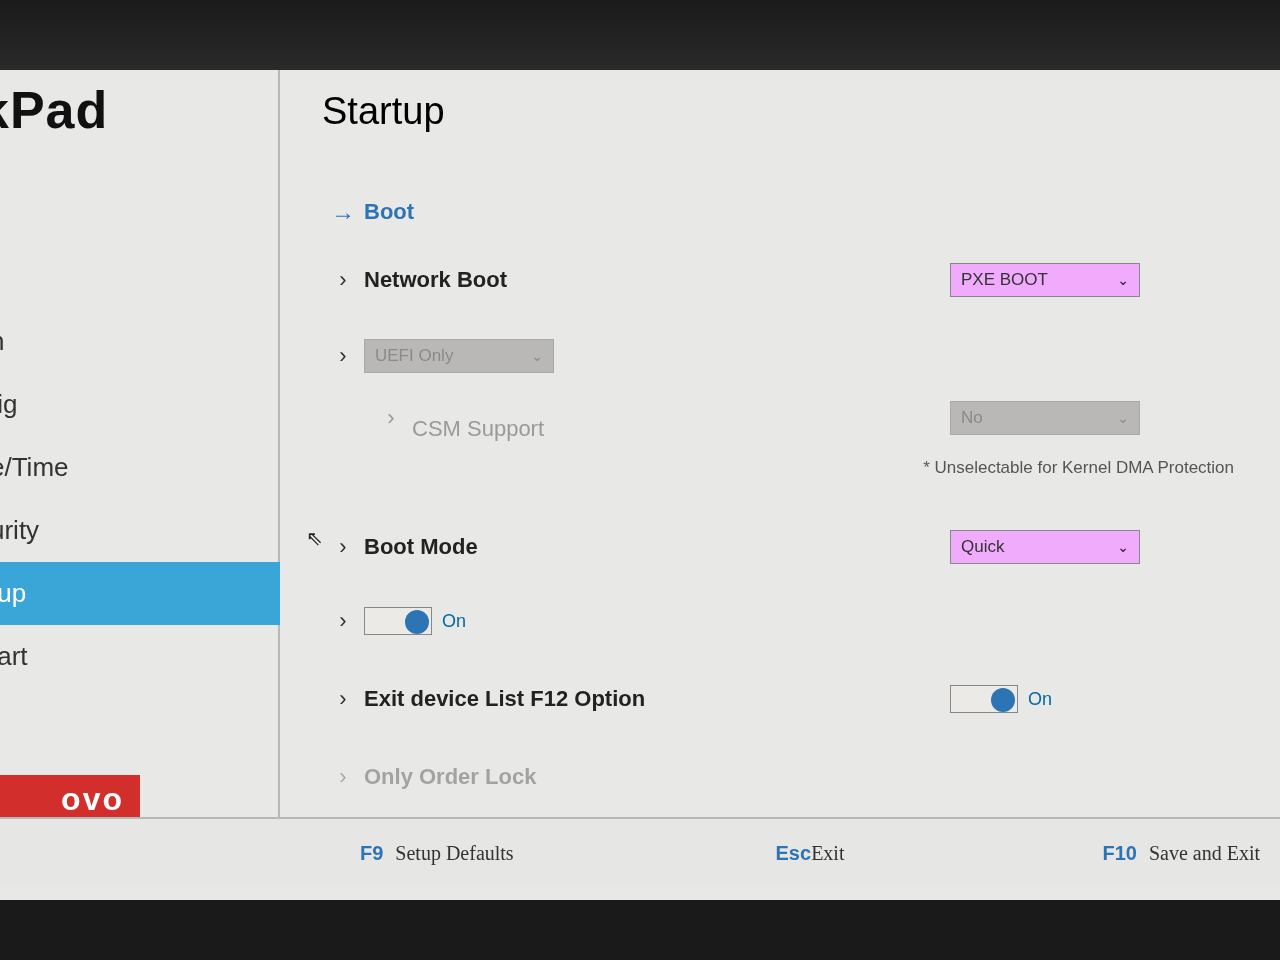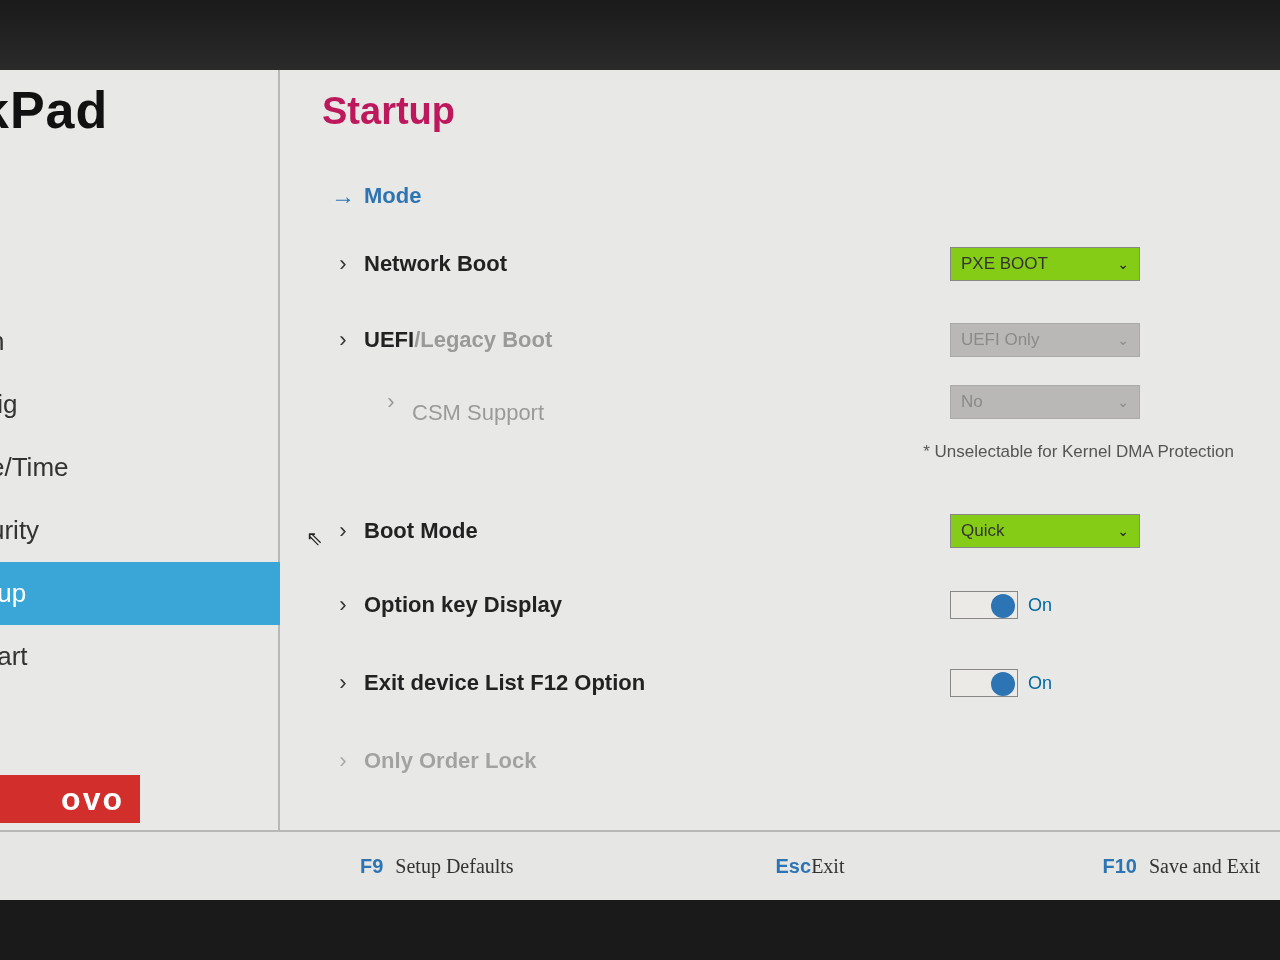--- a/index.html
+++ b/index.html
@@ -71,23 +71,23 @@
     position: absolute;
     left: 282px;
     top: 70px;
     right: 0;
     bottom: 130px;
     padding: 20px 40px 0 40px;
     overflow: hidden;
   }
   .page-title {
     font-size: 38px;
-    font-weight: 700;
-    color: #be185d;
-    margin-bottom: 36px;
+    font-weight: 400;
+    color: #000000;
+    margin-bottom: 52px;
   }
   .row {
     display: flex;
     align-items: center;
     min-height: 54px;
     padding: 10px 0;
   }
   .row .chev {
     width: 42px; text-align: center;
     font-size: 22px; color: #333;
@@ -108,21 +108,21 @@
     color: #555;
     text-align: right;
     padding-right: 6px;
     margin-top: 6px;
     margin-bottom: 18px;
   }
   
   .select {
     width: 190px; height: 34px;
     border: 1px solid #888;
-    background: #84cc16;
+    background: #f0abfc;
     display: flex; align-items: center; justify-content: space-between;
     padding: 0 10px;
     font-size: 17px;
     cursor: pointer;
   }
   .select .caret { font-size: 14px; color: #222; }
   .select.disabled { background: #b9b8b6; color: #8a8a88; border-color:#aaa; cursor: default; }
   .select.disabled .caret { color: #8a8a88; }
   
   .toggle {
@@ -137,21 +137,21 @@
   }
   .toggle-knob {
     position:absolute; top:2px; right:2px;
     width:24px; height:24px; border-radius:50%;
     background: #2d74b5;
   }
   .toggle-label { font-size:18px; color:#0369a1; }
   
   .footer {
     position: absolute;
-    left: 0; right: 0; bottom: 60px;
+    left: 0; right: 0; bottom: 73px;
     height: 70px;
     border-top: 2px solid #b8b8b6;
     display: flex;
     align-items: center;
     padding: 0 20px;
     background: #e6e6e4;
     justify-content: center;
   }
   .foot-left { flex:1; display:flex; gap:12px; align-items:center; padding-left: 340px;}
   .foot-mid  { flex:1; display:flex; align-items:center; justify-content:center; }
@@ -198,43 +198,40 @@
       <div class="nav-item">tart</div>
     </div>
     <div class="lenovo-badge">ovo</div>
   </div>
 
   <div class="main">
     <div class="page-title">Startup</div>
 
     <div class="row link">
       <span class="arrow-right">→</span>
-      <span class="label">Mode</span>
+      <span class="label">Boot</span>
     </div>
 
     <div style="height:14px"></div>
 
     <div class="row">
       <span class="chev">›</span>
       <span class="label">Network Boot</span>
       <div class="control">
         <div class="select">
           <span>PXE BOOT</span>
           <span class="caret">⌄</span>
         </div>
       </div>
     </div>
 
     <div style="height:22px"></div>
 
     <div class="row">
       <span class="chev">›</span>
-      <span class="label">
-        <span style="color:#222">UEFI</span><span style="color:#9a9a98">/Legacy Boot</span>
-      </span>
       <div class="control">
         <div class="select disabled">
           <span>UEFI Only</span>
           <span class="caret">⌄</span>
         </div>
       </div>
     </div>
 
     <div class="row sub">
       <span class="chev">›</span>
@@ -259,21 +256,20 @@
           <span>Quick</span>
           <span class="caret">⌄</span>
         </div>
       </div>
     </div>
 
     <div style="height:20px"></div>
 
     <div class="row">
       <span class="chev">›</span>
-      <span class="label">Option key Display</span>
       <div class="control">
         <div class="toggle">
           <div class="toggle-track">
             <div class="toggle-knob"></div>
           </div>
           <span class="toggle-label">On</span>
         </div>
       </div>
     </div>
 

